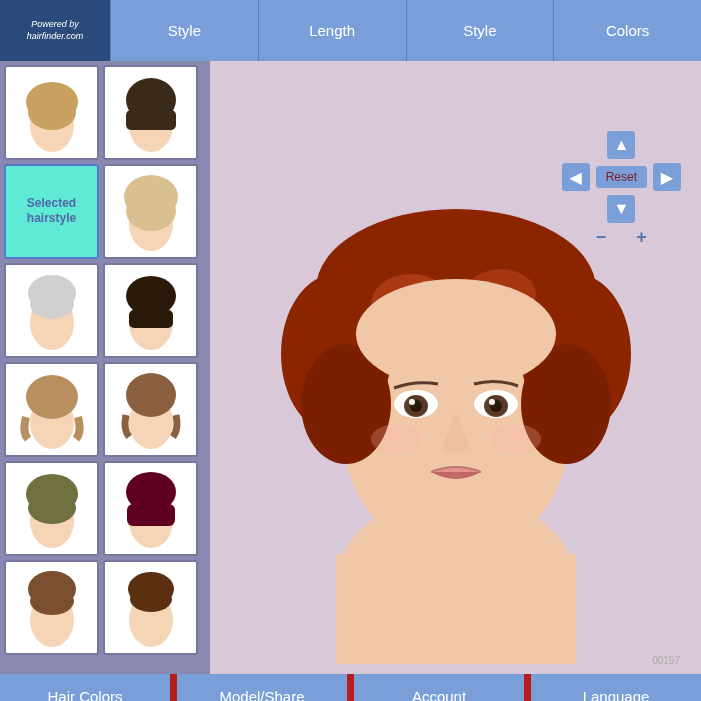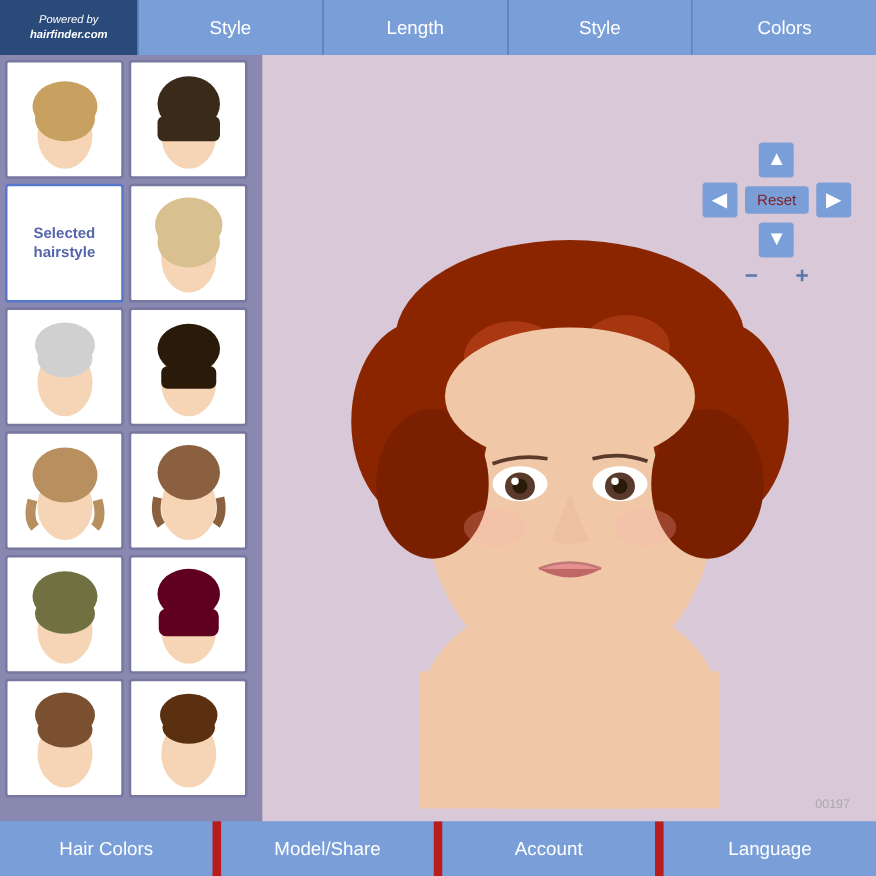--- a/index.html
+++ b/index.html
@@ -7,21 +7,21 @@
       width: 701px;
       height: 701px;
       overflow: hidden;
       font-family: Arial, sans-serif;
       background: #c8b8cc;
     }
 
     
     .top-nav {
       display: flex;
-      height: 44px;
+      height: 61px;
       background: #0369a1;
     }
     .top-nav-btn {
       flex: 1;
       background: #7a9fd8;
       border: none;
       color: white;
       font-size: 15px;
       cursor: pointer;
       border-left: 1px solid #5a7fb8;
@@ -56,21 +56,21 @@
       border-radius: 3px;
       overflow: hidden;
       cursor: pointer;
       display: flex;
       align-items: center;
       justify-content: center;
       position: relative;
     }
     .hair-thumb.selected {
       border: 2px solid #5577cc;
-      background: #ffffff;
+      background: #5eead4;
     }
     .hair-thumb .selected-label {
       position: absolute;
       top: 50%;
       left: 50%;
       transform: translate(-50%, -50%);
       color: #5566aa;
       font-size: 12px;
       font-weight: bold;
       text-align: center;
@@ -171,21 +171,21 @@
       justify-content: center;
     }
   </style>
 </head>
 <body>
 
 <div class="top-nav">
   <div class="powered-logo">
     <div style="text-align:center; color:white; font-size:9px; font-style:italic; line-height:1.3;">
       <div>Powered by</div>
-      <div style="font-weight:bold;">hairfinder.com</div>
+      <div style="font-weight:normal;">hairfinder.com</div>
     </div>
   </div>
   <button class="top-nav-btn">Style</button>
   <button class="top-nav-btn">Length</button>
   <button class="top-nav-btn">Style</button>
   <button class="top-nav-btn">Colors</button>
 </div>
 
 <div class="main-area">
 

